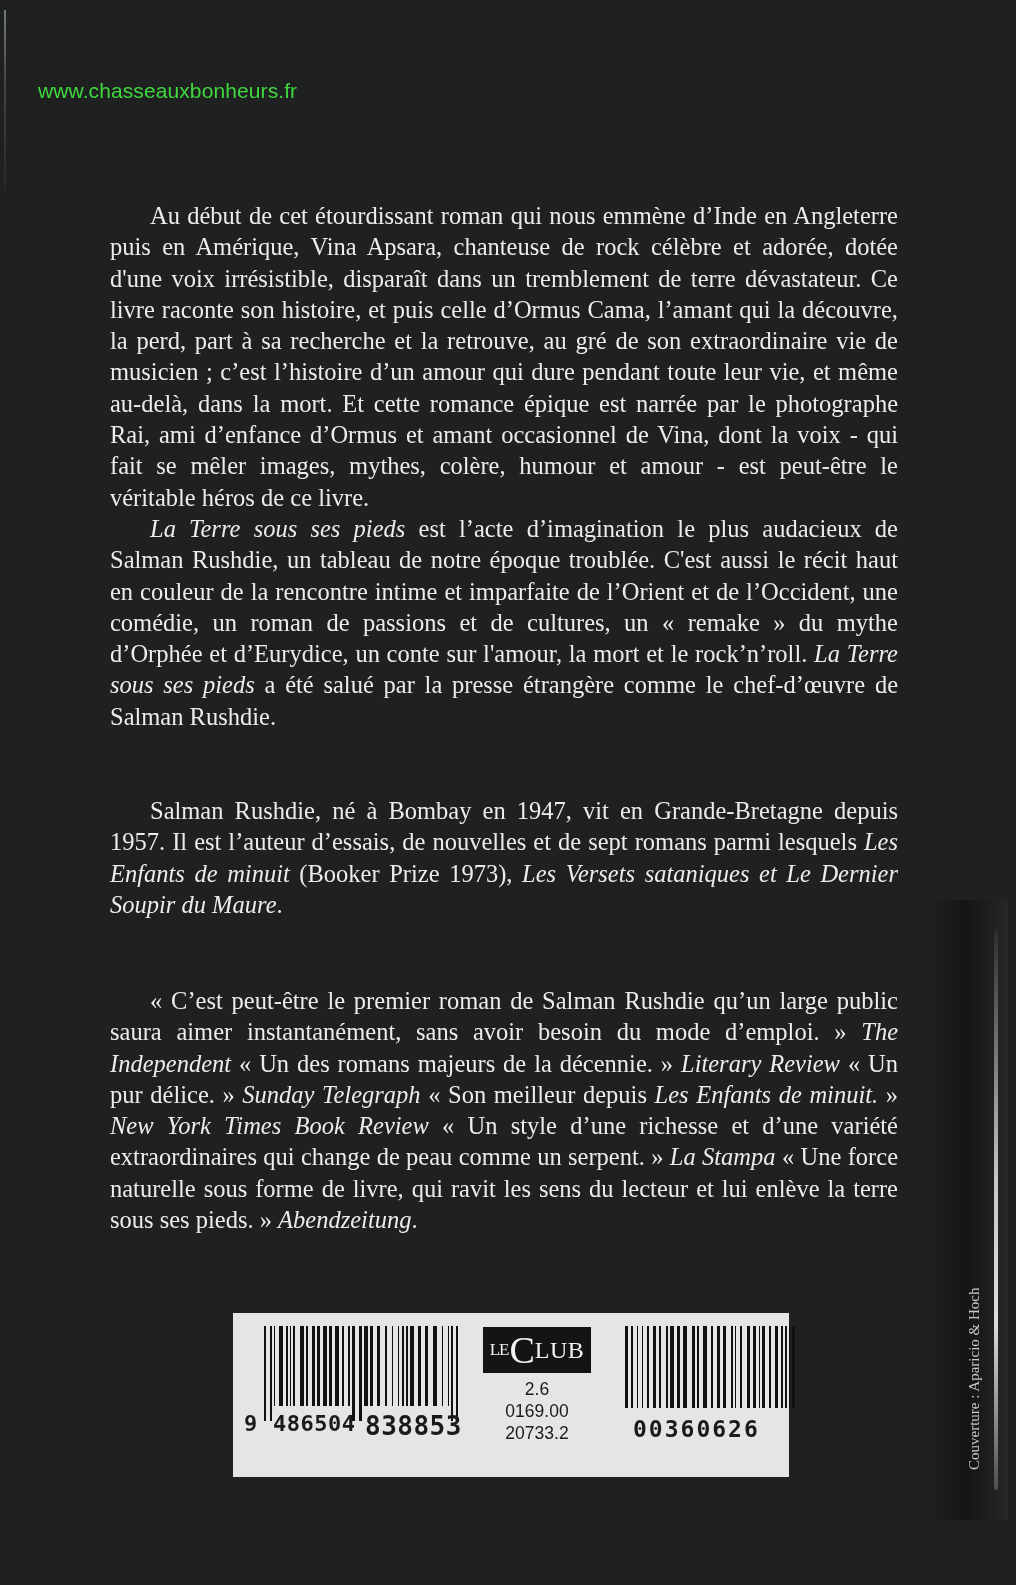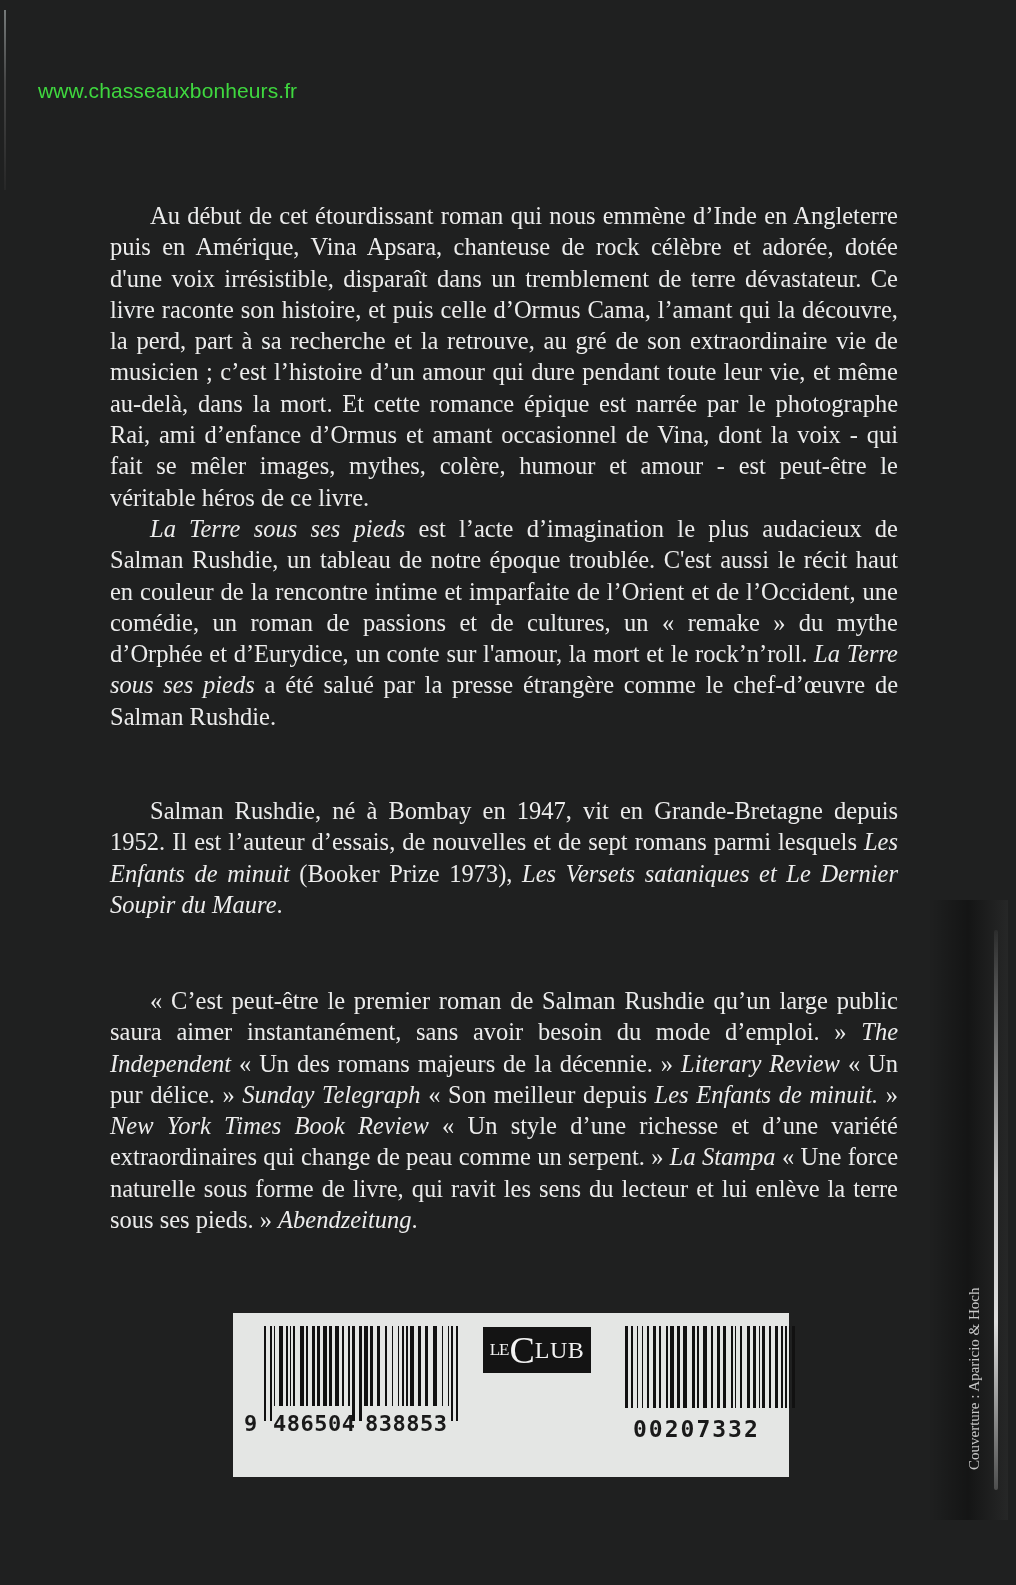--- a/index.html
+++ b/index.html
@@ -114,21 +114,21 @@
       top: 98px;
       font-size: 22px;
       letter-spacing: 0.5px;
       font-family: "DejaVu Sans Mono", monospace;
       font-weight: bold;
     }
     .ean-right {
       position: absolute;
       left: 132px;
       top: 98px;
-      font-size: 22px;
+      font-size: 26px;
       letter-spacing: 0.5px;
       font-family: "DejaVu Sans Mono", monospace;
       font-weight: bold;
     }
     .club {
       position: absolute;
       left: 249px;
       top: 14px;
       width: 110px;
       height: 140px;
@@ -200,21 +200,21 @@
 <div class="spine-right"></div>
 
 <div class="watermark">www.chasseauxbonheurs.fr</div>
 
 <div class="text-block" id="synopsis">
     <p><span>Au début de cet étourdissant roman qui nous emmène d’Inde en Angleterre puis en Amérique, Vina Apsara, chanteuse de rock célèbre et adorée, dotée d'une voix irrésistible, disparaît dans un tremblement de terre dévastateur. Ce livre raconte son histoire, et puis celle d’Ormus Cama, l’amant qui la découvre, la perd, part à sa recherche et la retrouve, au gré de son extraordinaire vie de musicien ; c’est l’histoire d’un amour qui dure pendant toute leur vie, et même au-delà, dans la mort. Et cette romance épique est narrée par le photographe Rai, ami d’enfance d’Ormus et amant occasionnel de Vina, dont la voix - qui fait se mêler images, mythes, colère, humour et amour - est peut-être le véritable héros de ce livre.</span></p>
     <p><em>La Terre sous ses pieds</em><span> est l’acte d’imagination le plus audacieux de Salman Rushdie, un tableau de notre époque troublée. C'est aussi le récit haut en couleur de la rencontre intime et imparfaite de l’Orient et de l’Occident, une comédie, un roman de passions et de cultures, un « remake » du mythe d’Orphée et d’Eurydice, un conte sur l'amour, la mort et le rock’n’roll. </span><em>La Terre sous ses pieds</em><span> a été salué par la presse étrangère comme le chef-d’œuvre de Salman Rushdie.</span></p>
   </div>
 
 <div class="text-block" id="bio">
-    <p><span>Salman Rushdie, né à Bombay en 1947, vit en Grande-Bretagne depuis 1952. Il est l’auteur d’essais, de nouvelles et de sept romans parmi lesquels </span><em>Les Enfants de minuit</em><span> (Booker Prize 1973), </span><em>Les Versets sataniques et Le Dernier Soupir du Maure</em><span>.</span></p>
+    <p><span>Salman Rushdie, né à Bombay en 1947, vit en Grande-Bretagne depuis 1957. Il est l’auteur d’essais, de nouvelles et de sept romans parmi lesquels </span><em>Les Enfants de minuit</em><span> (Booker Prize 1973), </span><em>Les Versets sataniques et Le Dernier Soupir du Maure</em><span>.</span></p>
   </div>
 
 <div class="text-block" id="reviews">
     <p><span>« C’est peut-être le premier roman de Salman Rushdie qu’un large public saura aimer instantanément, sans avoir besoin du mode d’emploi. » </span><em>The Independent</em><span> « Un des romans majeurs de la décennie. » </span><em>Literary Review</em><span> « Un pur délice. » </span><em>Sunday Telegraph</em><span> « Son meilleur depuis </span><em>Les Enfants de minuit.</em><span> » </span><em>New York Times Book Review</em><span> « Un style d’une richesse et d’une variété extraordinaires qui change de peau comme un serpent. » </span><em>La Stampa</em><span> « Une force naturelle sous forme de livre, qui ravit les sens du lecteur et lui enlève la terre sous ses pieds. » </span><em>Abendzeitung</em><span>.</span></p>
   </div>
 
 <div class="barcode-label">
   <div class="ean">
     <div class="ean-bars">
         <div class="bar tall" style="width: 2px;"></div>
@@ -290,20 +290,25 @@
     <span class="ean-left">486504</span>
     <span class="ean-right">838853</span>
   </div>
 
   <div class="club">
     <div class="club-logo">
       <span class="le">LE</span>
         <span class="c">C</span>
         <span class="lub">LUB</span>
     </div>
+    <div class="club-codes">
+      <div>2.6</div>
+      <div>0169.00</div>
+      <div>20733.2</div>
+    </div>
   </div>
 
   <div class="internal">
     <div class="internal-bars">
         <div class="bar" style="width: 3px;"></div>
         <div class="gap" style="width: 3px;"></div>
         <div class="bar" style="width: 2px;"></div>
         <div class="gap" style="width: 4px;"></div>
         <div class="bar" style="width: 1px;"></div>
         <div class="gap" style="width: 4px;"></div>
@@ -355,17 +360,17 @@
         <div class="gap" style="width: 3px;"></div>
         <div class="bar" style="width: 2px;"></div>
         <div class="gap" style="width: 2px;"></div>
         <div class="bar" style="width: 2px;"></div>
         <div class="gap" style="width: 2px;"></div>
         <div class="bar" style="width: 1px;"></div>
         <div class="gap" style="width: 2px;"></div>
         <div class="bar" style="width: 3px;"></div>
         <div class="gap" style="width: 4px;"></div>
       </div>
-    <span class="internal-code">00207332</span>
+    <span class="internal-code">00360626</span>
   </div>
 </div>
 
 <div class="credit">Couverture : Aparicio &amp; Hoch</div>
 
 </body></html>

